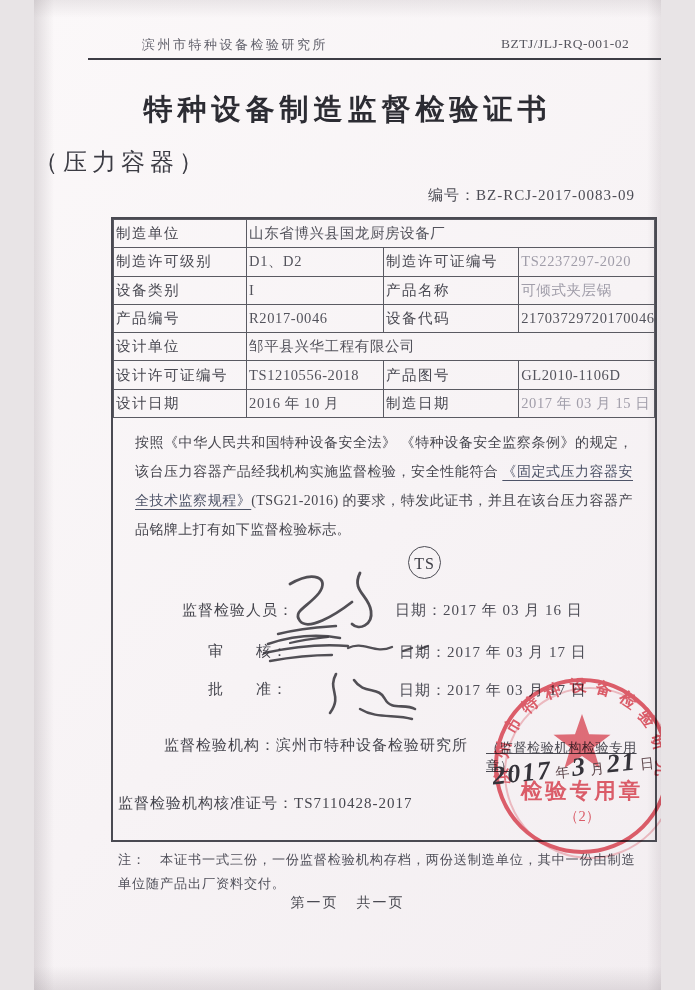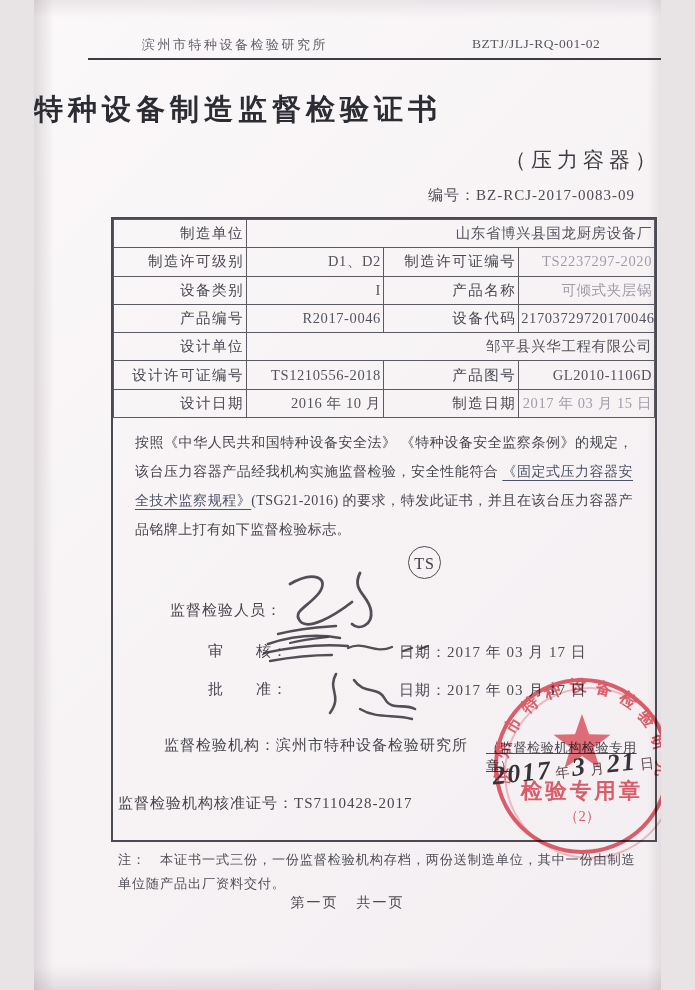--- a/index.html
+++ b/index.html
@@ -13,33 +13,33 @@
     background:
       linear-gradient(90deg, rgba(112,100,108,0.20), rgba(112,100,108,0) 20px),
       linear-gradient(270deg, rgba(112,100,108,0.13), rgba(112,100,108,0) 14px),
       linear-gradient(180deg, rgba(112,100,108,0.12), rgba(112,100,108,0) 18px),
       linear-gradient(0deg, rgba(112,100,108,0.16), rgba(112,100,108,0) 24px),
       linear-gradient(135deg,#fbf8f9 0%,#f7f3f5 55%,#f3eef1 100%);
   }
   .abs{position:absolute;}
   
   .hdr-org{left:108px;top:36px;font-size:13px;letter-spacing:2.5px;color:#61616b;}
-  .hdr-code{left:438px;top:36px;font-size:13.5px;letter-spacing:0.5px;color:#56565f;}
+  .hdr-code{left:467px;top:36px;font-size:13.5px;letter-spacing:0.5px;color:#56565f;}
   .hdr-rule{left:54px;right:0;top:58px;border-top:2px solid #3d3d45;height:0;}
   
-  .title{left:0;top:90px;width:100%;text-align:left;font-size:29px;font-weight:bold;
+  .title{left:0;top:90px;width:100%;text-align:center;font-size:29px;font-weight:bold;
          letter-spacing:5px;color:#2c2c33;font-family:"Liberation Sans","DejaVu Sans",sans-serif;}
-  .subtitle{left:0;top:146px;width:100%;text-align:right;font-size:21px;letter-spacing:5px;color:#3b3b43;}
+  .subtitle{left:0;top:146px;width:100%;text-align:left;font-size:24px;letter-spacing:5px;color:#3b3b43;}
   .serial{left:394px;top:186px;font-size:15px;letter-spacing:1px;color:#4c4c55;}
   
   .main-box{left:77px;top:217px;width:546px;height:625px;border:2px solid #4a4a52;box-sizing:border-box;}
   
   table.cert{width:100%;height:199px;border-collapse:collapse;table-layout:fixed;
              font-size:14.5px;color:#4b4b54;}
-  table.cert td{border:1.5px solid #5a5a62;text-align:right;vertical-align:middle;
+  table.cert td{border:1.5px solid #5a5a62;text-align:left;vertical-align:middle;
                 padding:0 2px;overflow:hidden;white-space:nowrap;}
   td.cell-label{letter-spacing:1.5px;color:#484851;}
   td.cell-value{letter-spacing:0.6px;color:#53535c;}
   td.faded{color:#a09da9;}
   
   .statement{left:101px;top:428px;width:498px;font-size:14px;line-height:29px;
              letter-spacing:0.4px;text-align:justify;color:#47474f;}
   .seg-underline{color:#4e5468;text-decoration:underline;text-underline-offset:4px;}
   
   .ts-mark{left:334px;top:546px;width:33px;height:33px;border:1.6px solid #4c4c54;border-radius:50%;
@@ -127,21 +127,22 @@
             <td class="cell-value faded">2017 年 03 月 15 日</td>
           </tr>
         </tbody>
     </table>
   </div>
 
   <p class="abs statement" style="margin:0;"><span>按照《中华人民共和国特种设备安全法》 《特种设备安全监察条例》的规定，该台压力容器产品经我机构实施监督检验，安全性能符合 </span><span class="seg-underline">《固定式压力容器安全技术监察规程》</span><span>(TSG21-2016) 的要求，特发此证书，并且在该台压力容器产品铭牌上打有如下监督检验标志。</span></p>
 
   <div class="abs ts-mark">TS</div>
 
-  <div class="abs sign-label" style="left:136px;top:601px;">监督检验人员：</div>
+  <div class="abs sign-label" style="left:148px;top:601px;">监督检验人员：</div>
+  <div class="abs sign-date" style="left:361px;top:601px;">日期：2017 年 03 月 16 日</div>
   <div class="abs sign-label" style="left:174px;top:642px;">审　　核：</div>
   <div class="abs sign-date" style="left:365px;top:643px;">日期：2017 年 03 月 17 日</div>
   <div class="abs sign-label" style="left:174px;top:680px;">批　　准：</div>
   <div class="abs sign-date" style="left:365px;top:681px;">日期：2017 年 03 月 17 日</div>
 
   <svg class="abs sig-svg" style="left:228px;top:568px;" width="150" height="82" viewBox="0 0 150 82">
     <path d="M28,16 C52,2 68,10 57,25 C46,39 30,43 38,53 C46,63 72,48 90,34" stroke-width="2.8"></path>
     <path d="M98,5 C89,23 107,27 109,43 C111,57 97,63 90,56" stroke-width="2.8"></path>
     <path d="M16,66 C40,60 60,59 74,58" stroke-width="2.4"></path>
     <path d="M28,75 C44,71 57,70 66,69" stroke-width="2.2"></path>

